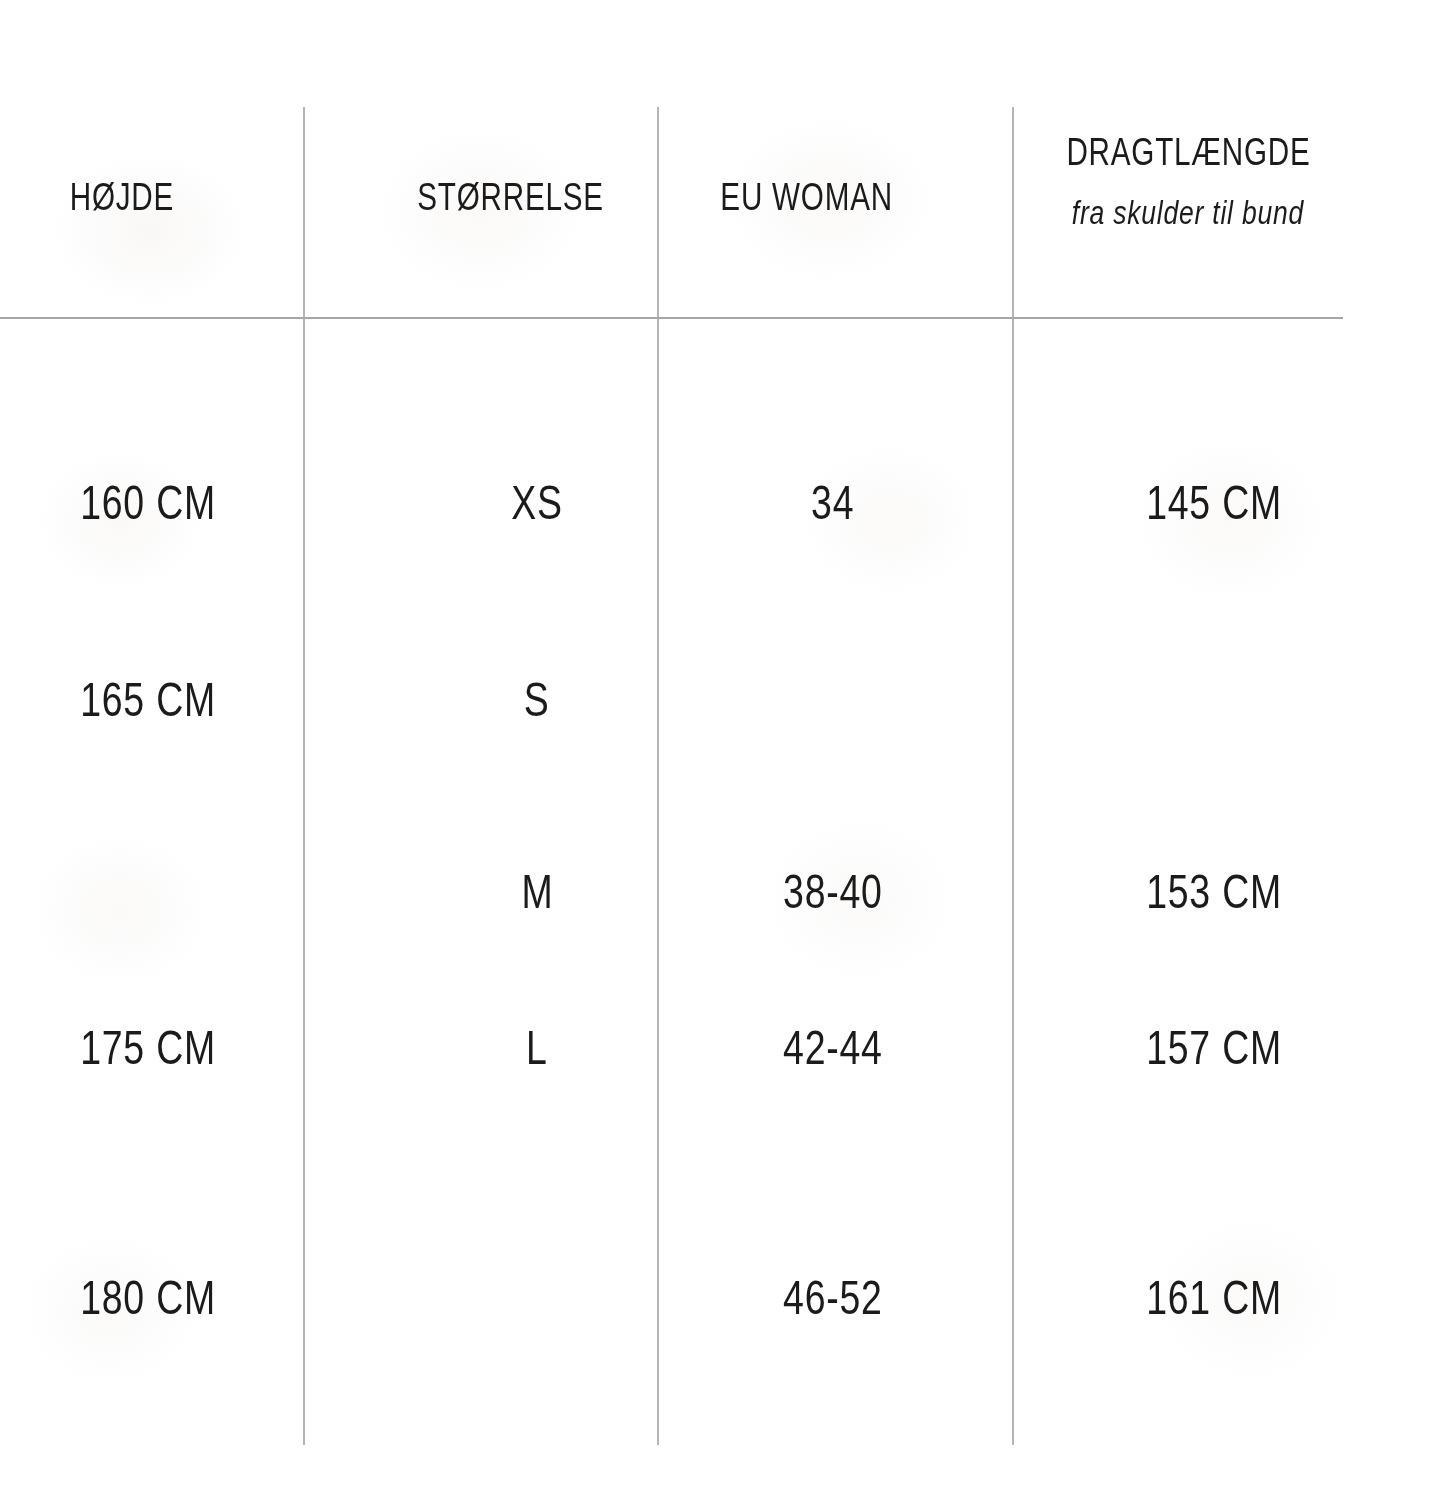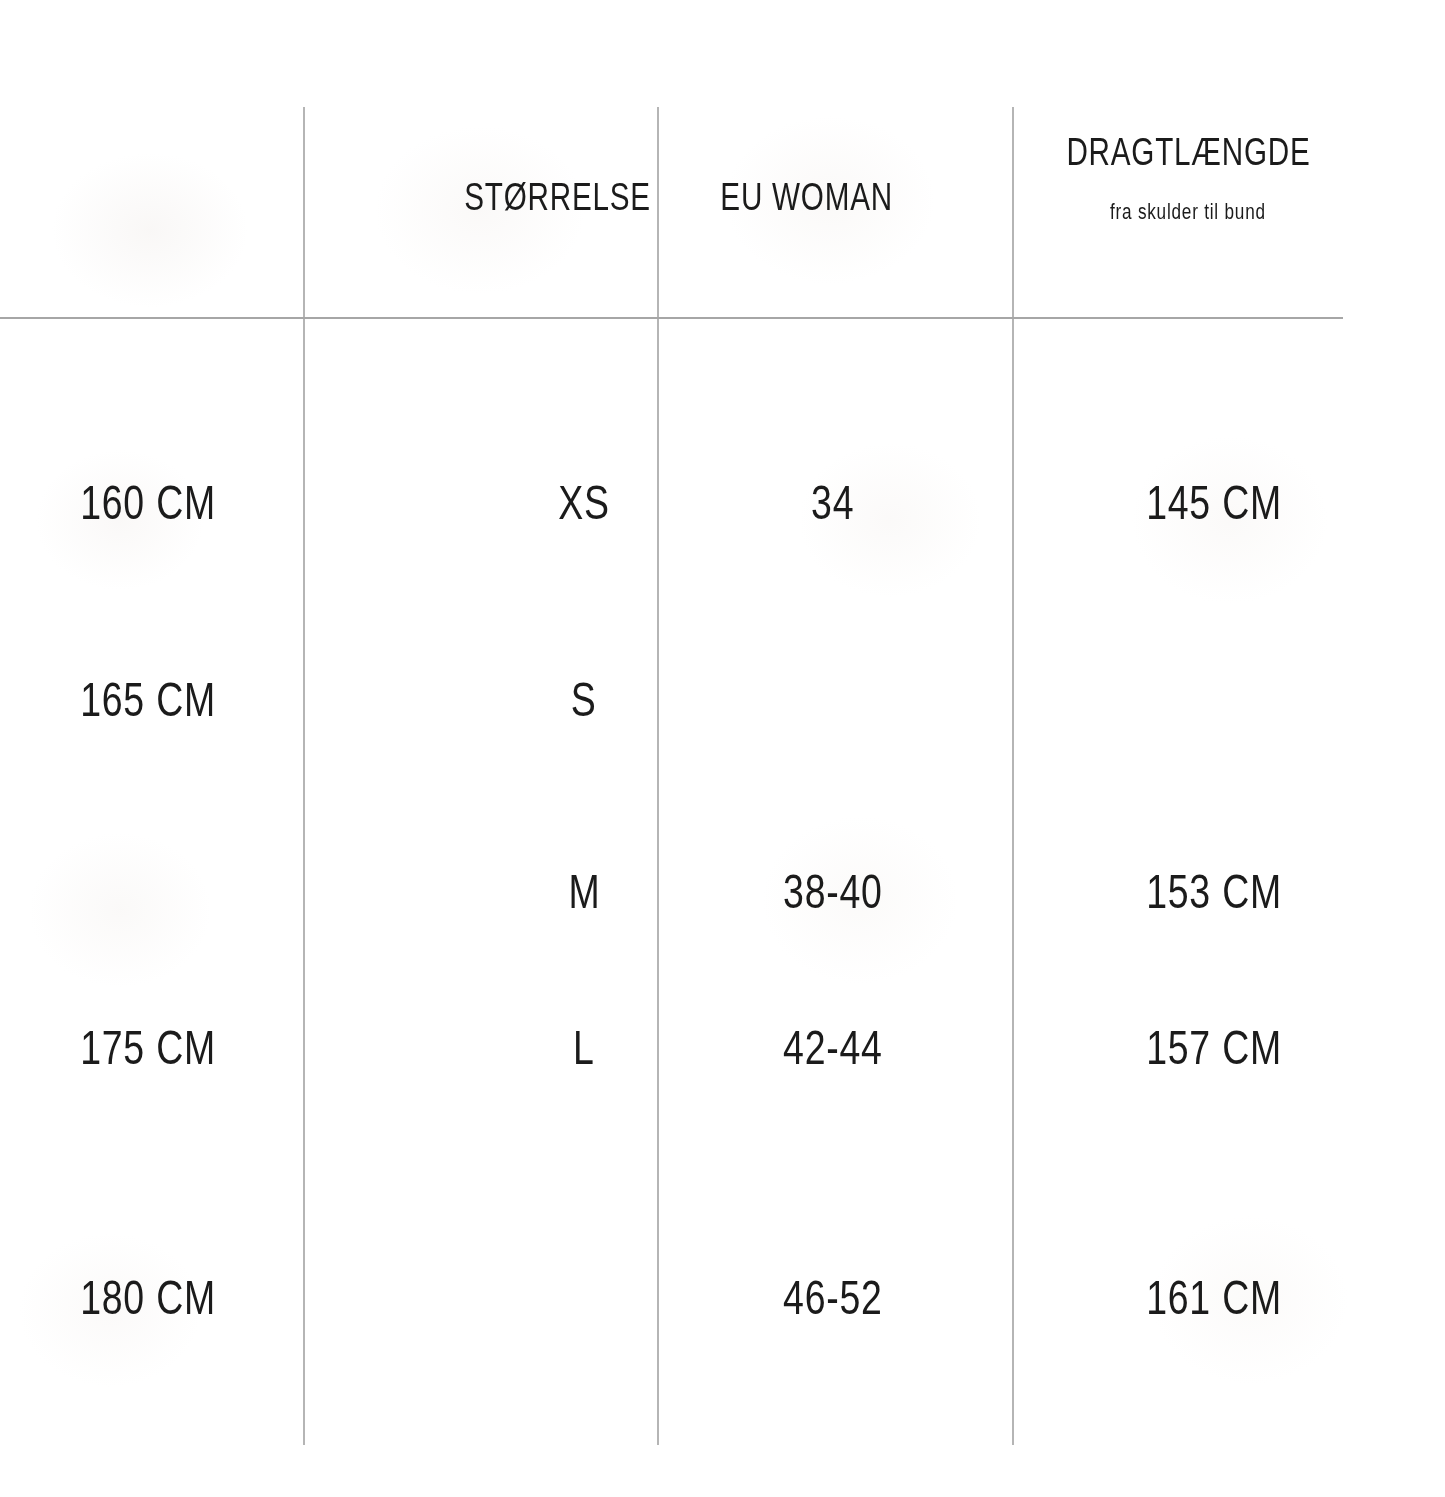--- a/index.html
+++ b/index.html
@@ -56,46 +56,49 @@
     white-space: nowrap;
     line-height: 1;
   }
   .cell .t {
     display: inline-block;
     transform: scaleX(0.78);
     transform-origin: center;
     letter-spacing: 1px;
   }
   .c1 { left: 0px;    width: 244px; }
-  .c2 { left: 303px;  width: 416px; padding-left: 47px; }
+  .c2 { left: 303px;  width: 416px; }
   .c3 { left: 657px;  width: 300px; }
   .c4 { left: 1016px; width: 344px; }
 
   .header-cell { font-size: 38px; font-weight: 400; }
   .header-main { top: 152px; }
-  .header-sub  { top: 212px; font-size: 22px; font-weight: 400; }
+  .header-sub  { top: 212px; font-size: 34px; font-style: italic; font-weight: 400; }
   .header-single { top: 197px; }
 
   .data-cell { font-size: 48px; font-weight: 400; margin-left: 26px; }
   .r0 { top: 503px; }
   .r1 { top: 700px; }
   .r2 { top: 892px; }
   .r3 { top: 1048px; }
   .r4 { top: 1298px; }
 </style>
 </head>
 <body>
 
 <div class="canvas" style="--text-color: #1b1b1b; --grid-line: #b5b5b5; --header-rule: #a6a6a6;">
 
   <div class="vline v1"></div>
   <div class="vline v2"></div>
   <div class="vline v3"></div>
   <div class="hline"></div>
 
+  <div class="cell c1 header-cell header-single">
+    <span class="t">HØJDE</span>
+  </div>
   <div class="cell c2 header-cell header-single">
     <span class="t">STØRRELSE</span>
   </div>
   <div class="cell c3 header-cell header-single">
     <span class="t">EU WOMAN</span>
   </div>
   <div class="cell c4 header-cell header-main">
     <span class="t">DRAGTLÆNGDE</span>
   </div>
   <div class="cell c4 header-sub">

